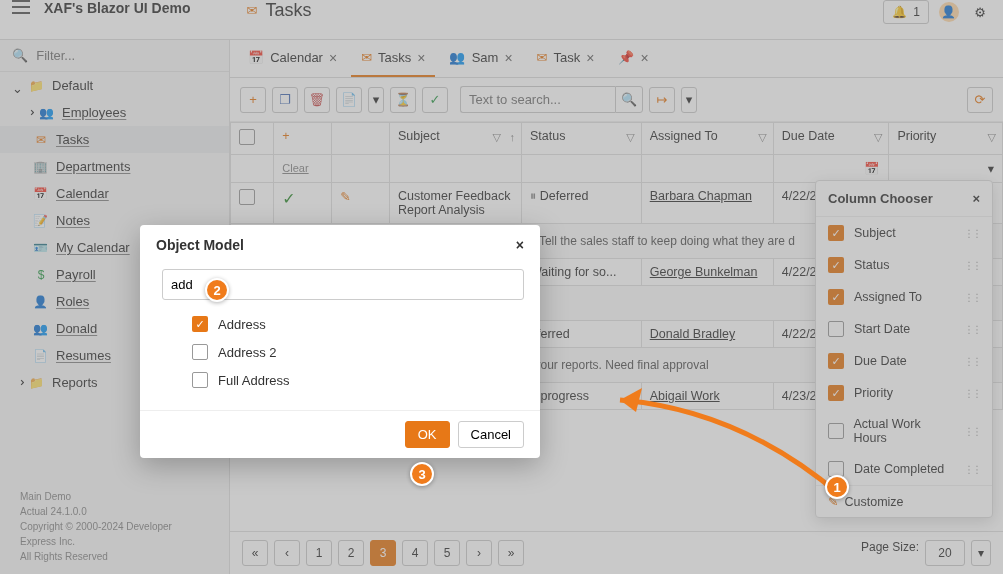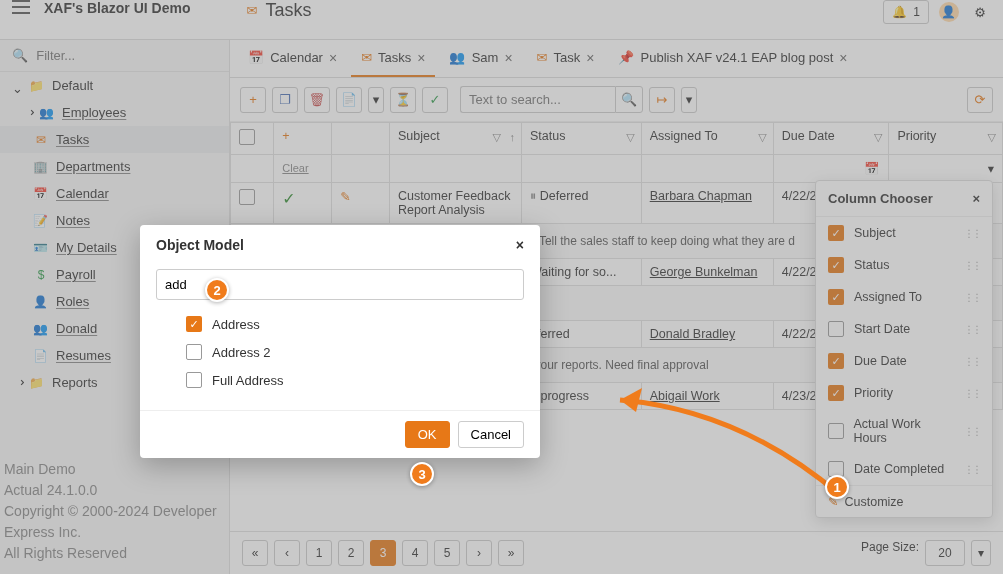--- a/index.html
+++ b/index.html
@@ -23,21 +23,21 @@
 .sidebar { width: 230px; background: #f7f7f7; border-right: 1px solid #e0e0e0; display: flex; flex-direction: column; }
 .sidebar-filter { display: flex; align-items: center; padding: 8px 12px; border-bottom: 1px solid #e5e5e5; gap: 8px; color: #999; }
 .sidebar-filter input { border: none; background: transparent; outline: none; font-size: 13px; flex: 1; }
 .nav-group { padding: 6px 12px; display: flex; align-items: center; gap: 8px; cursor: pointer; font-size: 13px; font-weight: 500; }
 .nav-item { padding: 6px 12px 6px 34px; display: flex; align-items: center; gap: 8px; cursor: pointer; font-size: 13px; }
 .nav-item .lbl { text-decoration: underline; text-decoration-color: #888; text-underline-offset: 2px; }
 .nav-item.active { background: #ecedee; }
 .chevron { width: 10px; height: 10px; display: inline-block; }
 .nav-icon { width: 14px; height: 14px; display: inline-flex; align-items: center; justify-content: center; font-size: 12px; }
 
-.sidebar-footer { margin-top: auto; padding: 10px 4px; font-size: 14px; color: #888; line-height: 1.5; }
+.sidebar-footer { margin-top: auto; padding: 10px 20px; font-size: 10px; color: #888; line-height: 1.5; }
 
 
 .main { flex: 1; display: flex; flex-direction: column; }
 .tabs { display: flex; align-items: center; border-bottom: 1px solid #ddd; height: 38px; padding-left: 8px; gap: 4px; }
 .tab { display: flex; align-items: center; gap: 6px; padding: 0 10px; height: 100%; font-size: 13px; cursor: pointer; border-bottom: 2px solid transparent; }
 .tab.active { border-bottom-color: #e77817; }
 .tab-close { font-size: 14px; color: #666; cursor: pointer; }
 
 .toolbar { display: flex; align-items: center; gap: 6px; padding: 8px 10px; border-bottom: 1px solid #eee; }
 .tbtn { width: 26px; height: 26px; border: 1px solid #ccc; border-radius: 3px; display: flex; align-items: center; justify-content: center; cursor: pointer; font-size: 13px; background: #fff; }
@@ -74,21 +74,21 @@
 .cc-check { width: 16px; height: 16px; border-radius: 2px; display: inline-flex; align-items: center; justify-content: center; font-size: 11px; color: #fff; }
 .cc-check.on { background: #e77817; }
 .cc-check.off { border: 1px solid #999; }
 .cc-grip { margin-left: auto; color: #aaa; font-size: 10px; letter-spacing: -2px; }
 .cc-footer { border-top: 1px solid #eee; padding: 8px 12px; display: flex; align-items: center; gap: 6px; font-size: 12.5px; cursor: pointer; }
 
 
 .dialog-mask { position: absolute; inset: 0; background: rgba(120,120,120,0.4); z-index: 20; }
 .dialog { position: absolute; left: 140px; top: 225px; width: 400px; background: #fff; border-radius: 4px; box-shadow: 0 8px 28px rgba(0,0,0,0.25); z-index: 30; }
 .dlg-title { padding: 12px 16px; font-weight: 600; font-size: 14px; display: flex; justify-content: space-between; }
-.dlg-body { padding: 4px 16px 16px; }
+.dlg-body { padding: 4px 16px 16px; margin-left: 6px; }
 .dlg-search { width: 100%; border: 1px solid #ccc; border-radius: 3px; padding: 7px 8px; font-size: 13px; outline: none; margin-bottom: 10px; }
 .dlg-item { display: flex; align-items: center; gap: 10px; padding: 6px 0 6px 30px; font-size: 13px; }
 .dlg-footer { display: flex; justify-content: flex-end; gap: 8px; padding: 10px 16px; border-top: 1px solid #eee; }
 .btn { padding: 5px 12px; border-radius: 3px; font-size: 13px; cursor: pointer; border: 1px solid #ccc; background: #fff; }
 .btn.primary { background: #e77817; border-color: #e77817; color: #fff; }
 
 
 .callout { position: absolute; width: 24px; height: 24px; border-radius: 50%; background: #f07c1c; border: 2px solid #fff; color: #fff; display: flex; align-items: center; justify-content: center; font-weight: 700; font-size: 13px; z-index: 60; box-shadow: 0 1px 4px rgba(0,0,0,0.3); }
 .arrow { position: absolute; z-index: 55; pointer-events: none; }
 
@@ -148,21 +148,21 @@
     <div class="nav-item">
       <span class="nav-icon" style="color:#c94b4b;">📅</span>
       <span class="lbl">Calendar</span>
     </div>
     <div class="nav-item">
       <span class="nav-icon" style="color:#b8953e;">📝</span>
       <span class="lbl">Notes</span>
     </div>
     <div class="nav-item">
       <span class="nav-icon" style="color:#888;">🪪</span>
-      <span class="lbl">My Details</span>
+      <span class="lbl">My Calendar</span>
     </div>
     <div class="nav-item">
       <span class="nav-icon" style="color:#2e9b4a;">$</span>
       <span class="lbl">Payroll</span>
     </div>
     <div class="nav-item">
       <span class="nav-icon" style="color:#5a8cc7;">👤</span>
       <span class="lbl">Roles</span>
     </div>
     <div class="nav-item">
@@ -203,21 +203,20 @@
           <span>Sam</span>
           <span class="tab-close">×</span>
         </div>
       <div class="tab">
           <span class="icon-orange">✉</span>
           <span>Task</span>
           <span class="tab-close">×</span>
         </div>
       <div class="tab">
           <span style="color:#c94b4b;">📌</span>
-          <span>Publish XAF v24.1 EAP blog post</span>
           <span class="tab-close">×</span>
         </div>
     </div>
 
     <div class="toolbar">
       <div class="tbtn accent">+</div>
       <div class="tbtn" style="color:#4a6fb5;">❐</div>
       <div class="tbtn" style="color:#c94b4b;">🗑</div>
       <div class="tbtn" style="color:#2e9b4a;">📄</div>
       <div class="tbtn" style="width:16px;">▾</div>

